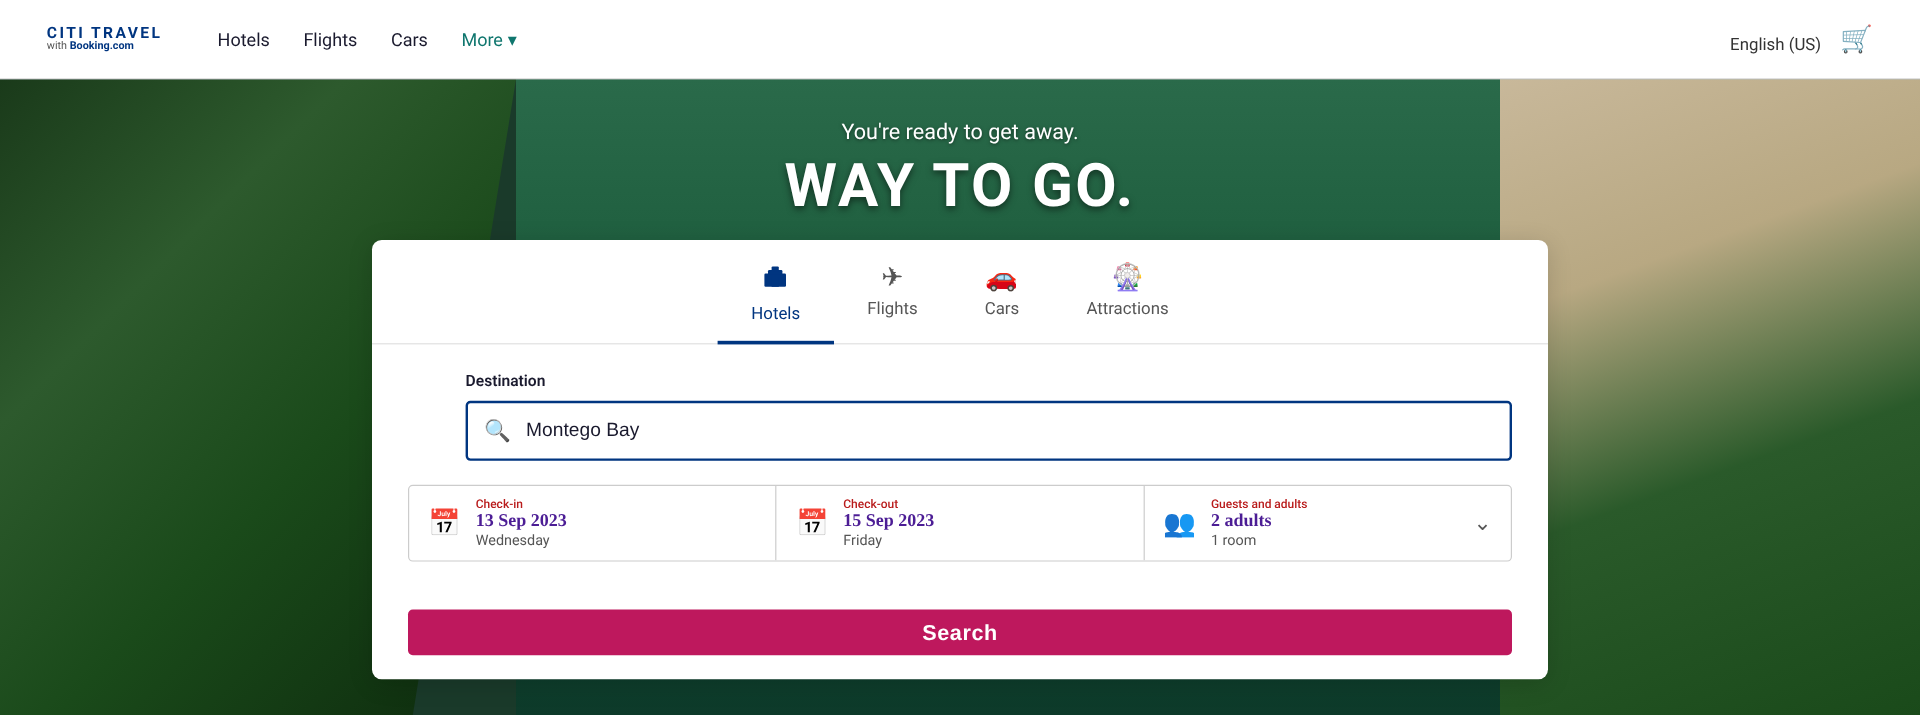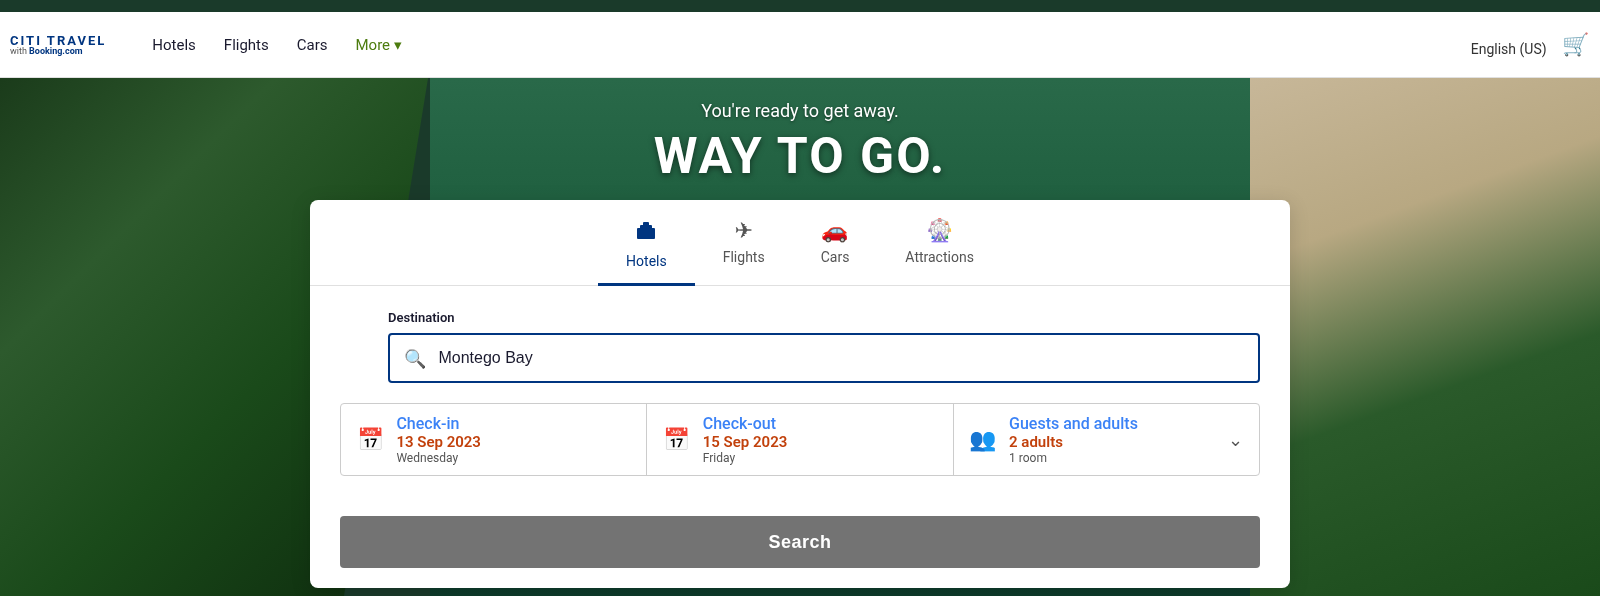--- a/index.html
+++ b/index.html
@@ -1,26 +1,26 @@
 <!DOCTYPE html>
 <html><head>
   <meta charset="utf-8">
   <style>
     * { margin: 0; padding: 0; box-sizing: border-box; }
     body { font-family: -apple-system, BlinkMacSystemFont, 'Segoe UI', Roboto, sans-serif; width: 1600px; height: 596px; overflow: hidden; }
 
     
     .navbar {
       position: absolute;
-      top: 12px; left: 0; right: 0;
+      top: 0; left: 0; right: 0;
       height: 66px;
       background: #fff;
       display: flex;
       align-items: center;
-      padding: 0 10px;
+      padding: 0 39px;
       z-index: 10;
       border-bottom: 1px solid #e0e0e0;
     }
     .logo-area {
       display: flex;
       flex-direction: column;
       margin-right: 32px;
       line-height: 1;
     }
     .logo-citi {
@@ -48,21 +48,21 @@
       text-decoration: none;
       padding: 8px 14px;
       cursor: pointer;
       font-weight: 400;
     }
     .nav-more {
       display: flex;
       align-items: center;
       gap: 4px;
       font-size: 15px;
-      color: #4d7c0f;
+      color: #0f766e;
       cursor: pointer;
       padding: 8px 14px;
     }
     .nav-spacer { flex: 1; }
     .nav-right {
       display: flex;
       align-items: flex-end;
       gap: 16px;
     }
     .nav-lang {
@@ -237,48 +237,49 @@
       display: flex;
       align-items: center;
       gap: 12px;
     }
     .field-icon {
       font-size: 22px;
       color: #555;
     }
     .field-text {}
     .field-label {
-      font-size: 16px;
-      color: #3b82f6;
+      font-size: 10px;
+      color: #b91c1c;
       font-weight: 500;
     }
     .field-value {
       font-size: 15px;
       font-weight: 600;
-      color: #c2410c;
+      color: #4c1d95;
+      font-family: Liberation Serif, serif;
     }
     .field-day {
       font-size: 12px;
       color: #555;
     }
     .rooms-expand {
       margin-left: auto;
       font-size: 18px;
       color: #555;
     }
 
     
     .search-btn-wrap {
       padding: 0 30px 0;
       margin-top: 20px;
     }
     .search-btn {
       width: 100%;
-      height: 52px;
-      background: #737373;
+      height: 38px;
+      background: #be185d;
       color: #fff;
       font-size: 18px;
       font-weight: 700;
       border: none;
       border-radius: 4px;
       cursor: pointer;
       letter-spacing: 0.5px;
     }
   </style>
 </head>

